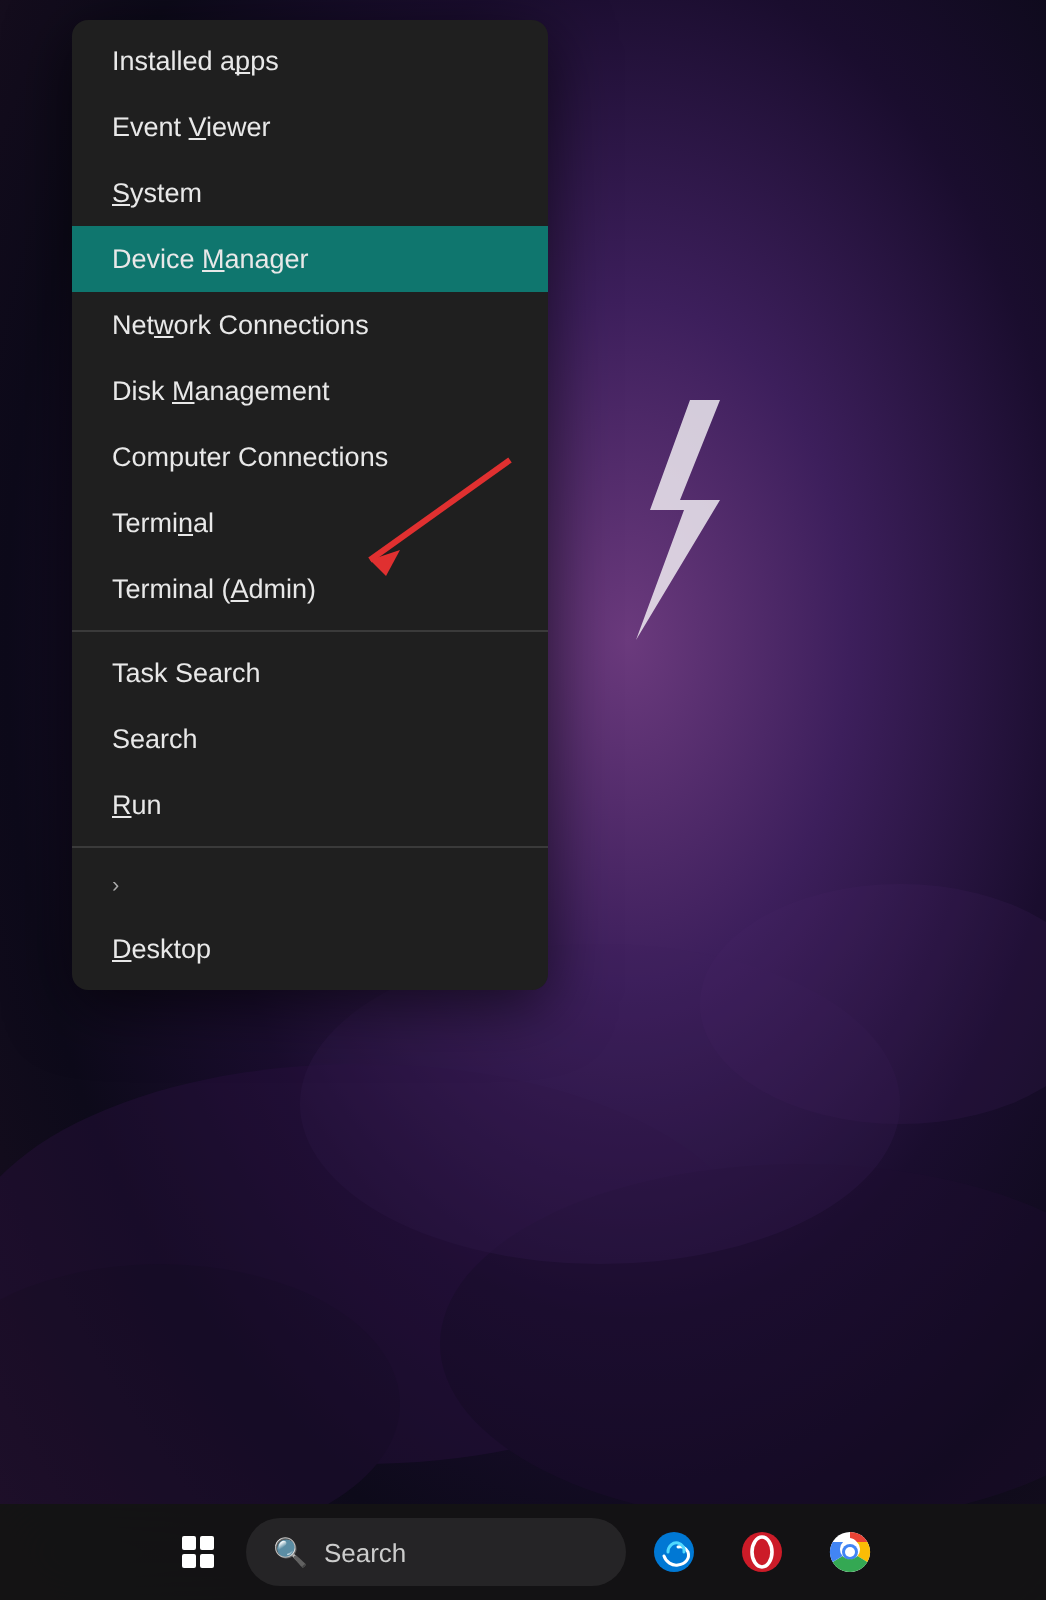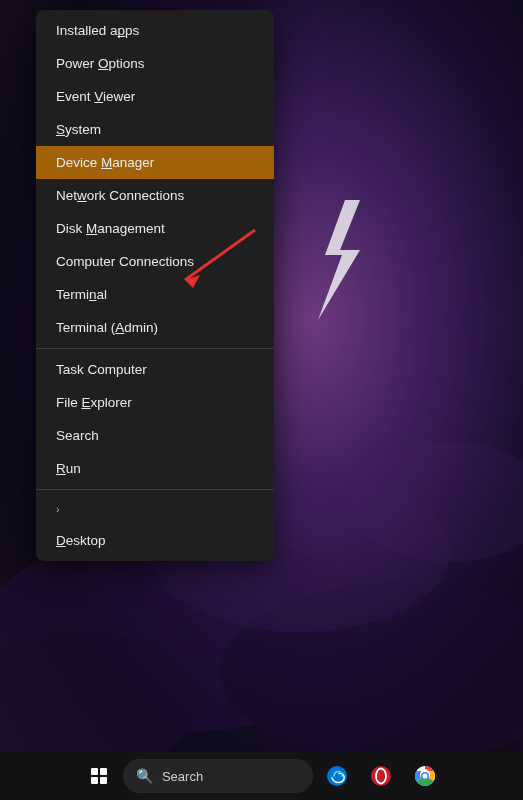--- a/index.html
+++ b/index.html
@@ -49,21 +49,21 @@
       align-items: flex-end;
       justify-content: space-between;
       padding: 9px 20px;
       color: #e8e8e8;
       font-size: 13.5px;
       cursor: pointer;
       user-select: none;
     }
 
     .menu-item.highlighted {
-      background: #a16207;
+      background: #0f766e;
     }
 
     .menu-item .chevron {
       font-size: 11px;
       color: #aaa;
     }
 
     .menu-divider {
       height: 1px;
       background: #3a3a3a;
@@ -171,23 +171,20 @@
   </svg>
 </div>
 
 <div class="context-menu">
 
   <div class="menu-item">
     <span>Installed a<span class="ul">p</span>ps</span>
   </div>
 
 
-  <div class="menu-item">
-    <span>Power <span class="ul">O</span>ptions</span>
-  </div>
 
   <div class="menu-item">
     <span>Event <span class="ul">V</span>iewer</span>
   </div>
 
   <div class="menu-item">
     <span><span class="ul">S</span>ystem</span>
   </div>
 
   <div class="menu-item highlighted">
@@ -210,27 +207,24 @@
     <span>Termi<span class="ul">n</span>al</span>
   </div>
 
   <div class="menu-item">
     <span>Terminal (<span class="ul">A</span>dmin)</span>
   </div>
 
   <div class="menu-divider"></div>
 
   <div class="menu-item">
-    <span>Task Computer</span>
-  </div>
-
-
-  <div class="menu-item">
-    <span>File <span class="ul">E</span>xplorer</span>
-  </div>
+    <span>Task Search</span>
+  </div>
+
+
 
   <div class="menu-item">
     <span>Search</span>
   </div>
 
   <div class="menu-item">
     <span><span class="ul">R</span>un</span>
   </div>
 
   <div class="menu-divider"></div>

